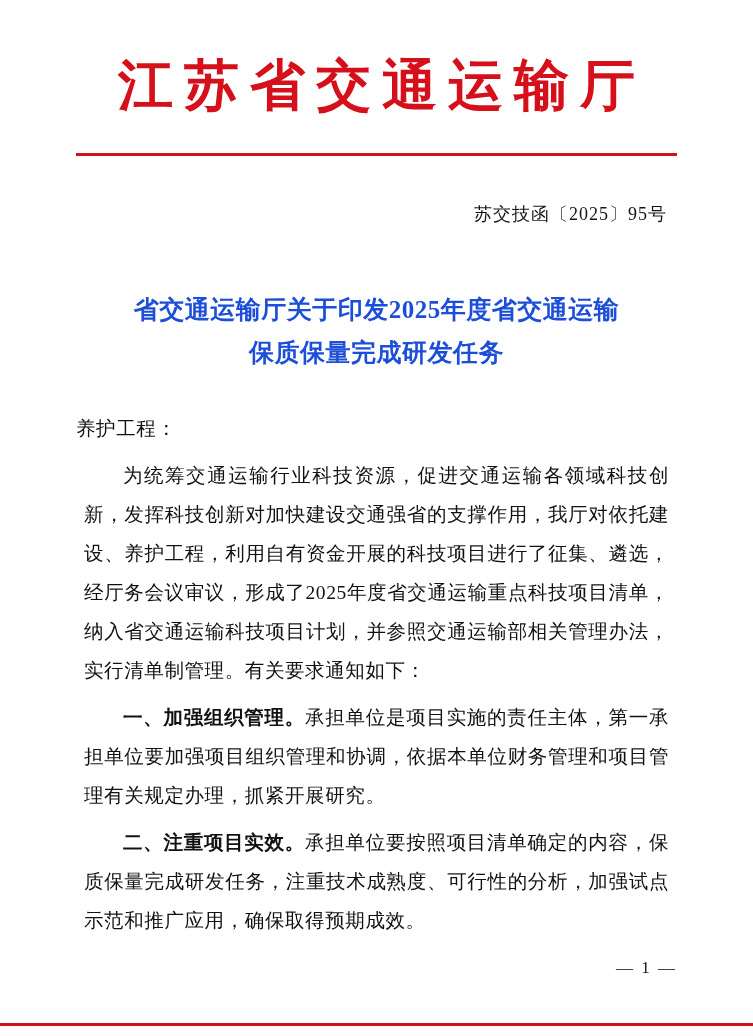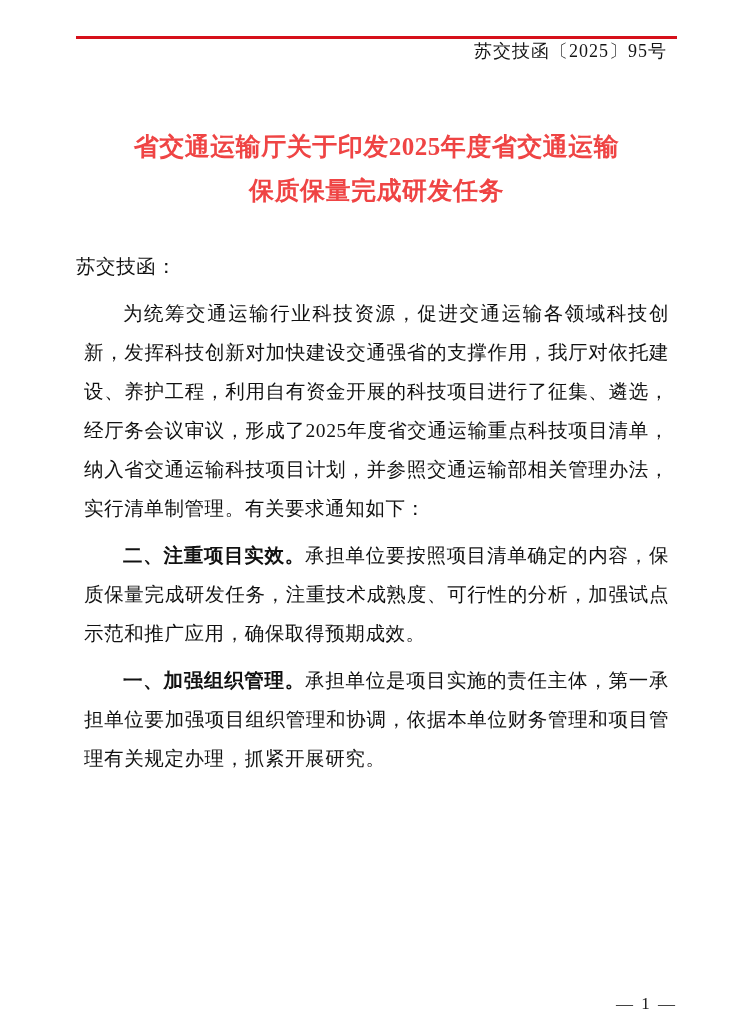--- a/index.html
+++ b/index.html
@@ -43,39 +43,40 @@
 
   .red-rule {
     margin-top: 36px;
     height: 3px;
     background: #d6101a;
     width: 100%;
   }
 
   
   .doc-number-row {
+    margin-top: 46px;
     text-align: right;
     padding-right: 10px;
   }
   .doc-number {
     font-size: 18px;
     letter-spacing: 1px;
     color: #141414;
     font-family: "Liberation Serif", "DejaVu Serif", serif;
   }
 
   
   .doc-title {
     margin-top: 62px;
     text-align: center;
     font-weight: bold;
     font-size: 25px;
     line-height: 1.75;
     letter-spacing: 0.5px;
-    color: #ef4444;
+    color: #1d4ed8;
     padding: 0 8px;
   }
   .doc-title span { display: block; }
 
   
   .body-block {
     margin-top: 34px;
     font-size: 19.5px;
     line-height: 2.0;
     letter-spacing: 0.6px;
@@ -110,44 +111,47 @@
     width: 100%;
     height: 3px;
     background: #d6101a;
   }
 </style>
 </head>
 <body>
 
 <div class="page">
 
+  <div class="letterhead">
+    <div class="letterhead-title">江苏省交通运输厅</div>
+  </div>
 
   <div class="red-rule"></div>
 
   <div class="doc-number-row">
     <span class="doc-number">苏交技函〔2025〕95号</span>
   </div>
 
   <div class="doc-title">
     <span>省交通运输厅关于印发2025年度省交通运输</span>
     <span>保质保量完成研发任务</span>
   </div>
 
   <div class="body-block">
-    <p class="salutation">苏交技函：</p>
+    <p class="salutation">养护工程：</p>
 
     <p class="para">
       <span>为统筹交通运输行业科技资源，促进交通运输各领域科技创新，发挥科技创新对加快建设交通强省的支撑作用，我厅对依托建设、养护工程，利用自有资金开展的科技项目进行了征集、遴选，经厅务会议审议，形成了2025年度省交通运输重点科技项目清单，纳入省交通运输科技项目计划，并参照交通运输部相关管理办法，实行清单制管理。有关要求通知如下：</span>
     </p>
 
     <p class="para">
-      <b>二、注重项目实效。</b><span>承担单位要按照项目清单确定的内容，保质保量完成研发任务，注重技术成熟度、可行性的分析，加强试点示范和推广应用，确保取得预期成效。</span>
+      <b>一、加强组织管理。</b><span>承担单位是项目实施的责任主体，第一承担单位要加强项目组织管理和协调，依据本单位财务管理和项目管理有关规定办理，抓紧开展研究。</span>
     </p>
 
     <p class="para">
-      <b>一、加强组织管理。</b><span>承担单位是项目实施的责任主体，第一承担单位要加强项目组织管理和协调，依据本单位财务管理和项目管理有关规定办理，抓紧开展研究。</span>
+      <b>二、注重项目实效。</b><span>承担单位要按照项目清单确定的内容，保质保量完成研发任务，注重技术成熟度、可行性的分析，加强试点示范和推广应用，确保取得预期成效。</span>
     </p>
   </div>
 
   <div class="page-number">— 1 —</div>
 
   <div class="bottom-rule"></div>
 </div>
 
 </body></html>

